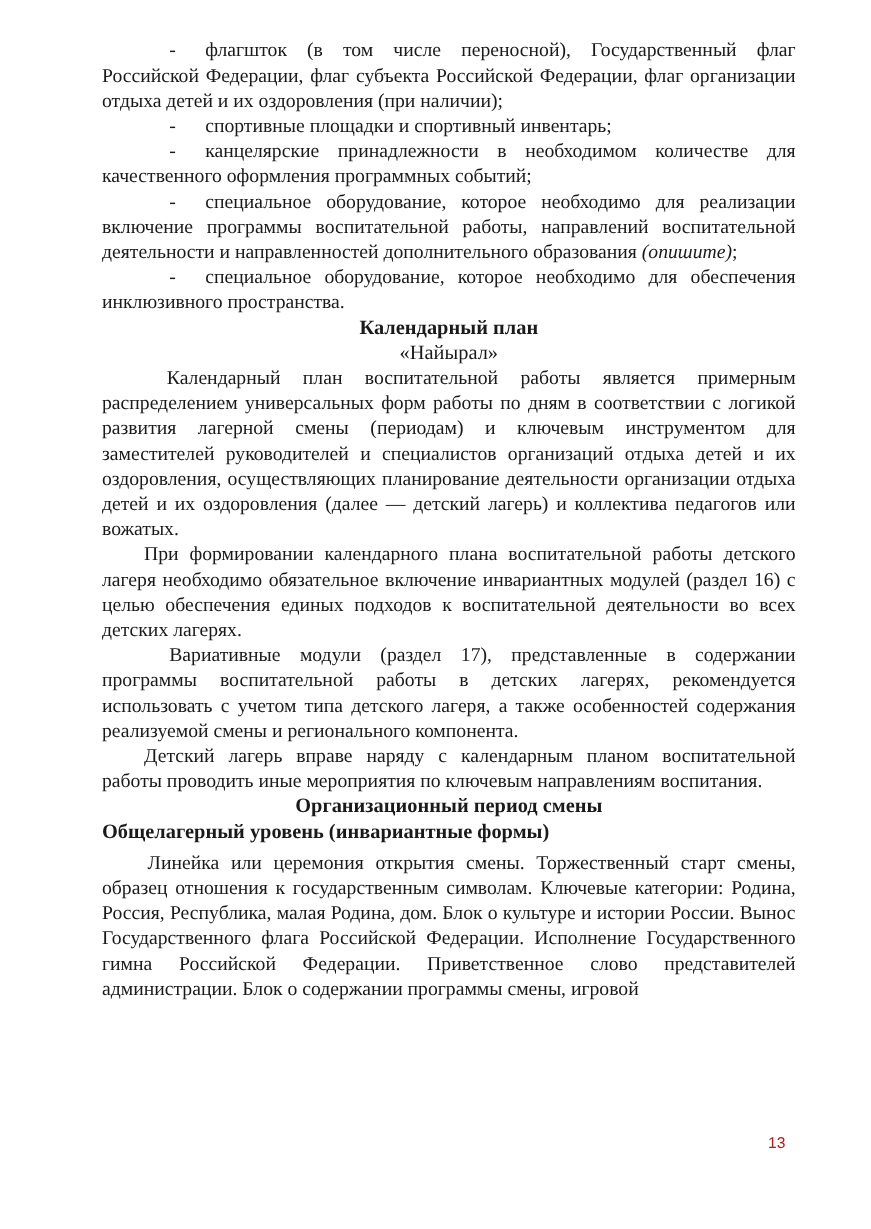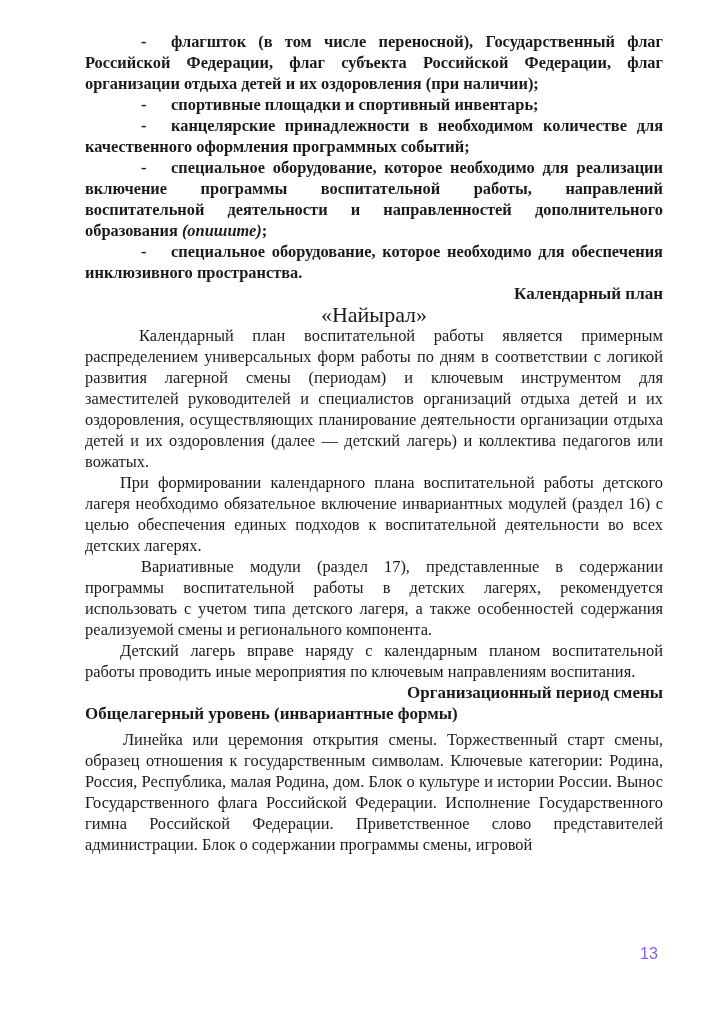--- a/index.html
+++ b/index.html
@@ -23,21 +23,20 @@
       font-size: 16.4px;
       line-height: 21px;
     }
     .p {
       margin: 0;
       text-align: justify;
       text-align-last: left;
     }
     .bullet {
       text-indent: 56px;
-      font-weight: bold;
     }
     .bullet .dash {
       display: inline-block;
       width: 30px;
       text-indent: 0;
     }
     .indent {
       text-indent: 54px;
     }
     .indent-sm {
@@ -47,44 +46,44 @@
       text-indent: 38px;
     }
     .indent-lg {
       text-indent: 56px;
     }
     .ital {
       font-style: italic;
     }
     .heading {
       margin: 0;
-      text-align: right;
+      text-align: center;
       font-weight: bold;
       font-size: 17px;
       line-height: 21px;
     }
     .quote-title {
       margin: 0;
       text-align: center;
-      font-size: 22px;
+      font-size: 17px;
       line-height: 21px;
     }
     .sub-heading {
       margin: 0 0 4px 0;
       font-weight: bold;
       font-size: 17px;
       line-height: 22px;
     }
     .page-number {
       position: absolute;
       left: 640px;
       top: 945px;
       font-family: "Liberation Sans", "DejaVu Sans", sans-serif;
-      font-size: 16px;
-      color: #8b5cf6;
+      font-size: 13px;
+      color: #b91c1c;
     }
   </style>
 </head>
 <body>
 
 <div class="page">
 
   <p class="p bullet">
     <span class="dash">-</span><span>флагшток (в том числе переносной), Государственный флаг Российской Федерации, флаг субъекта Российской Федерации, флаг организации отдыха детей и их оздоровления (при наличии);</span>
   </p>

